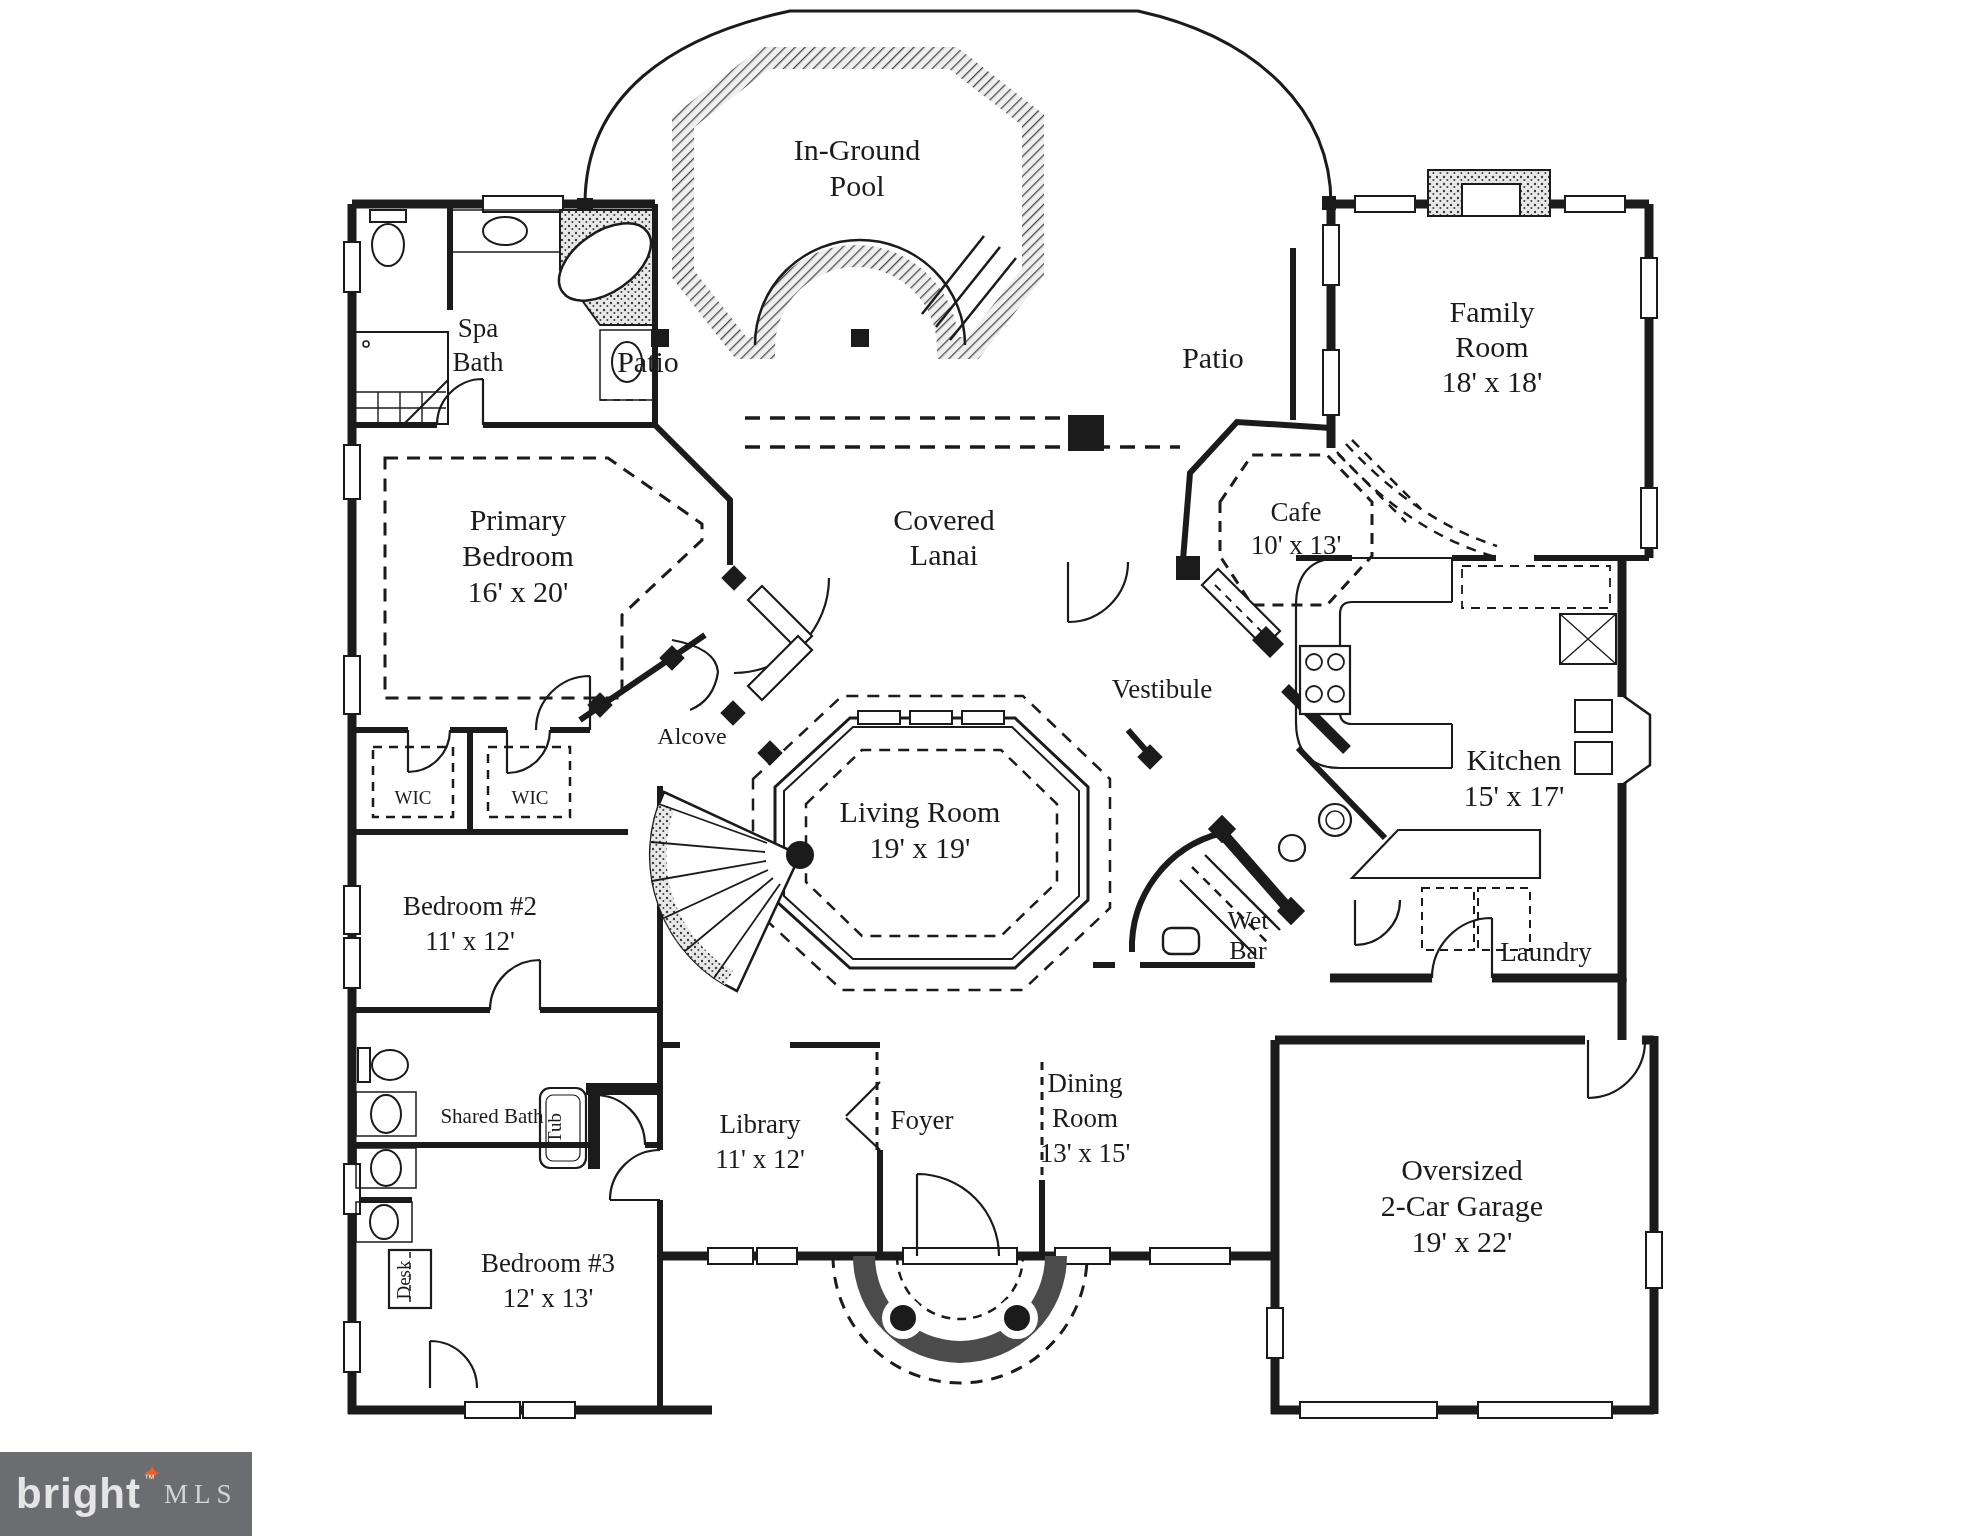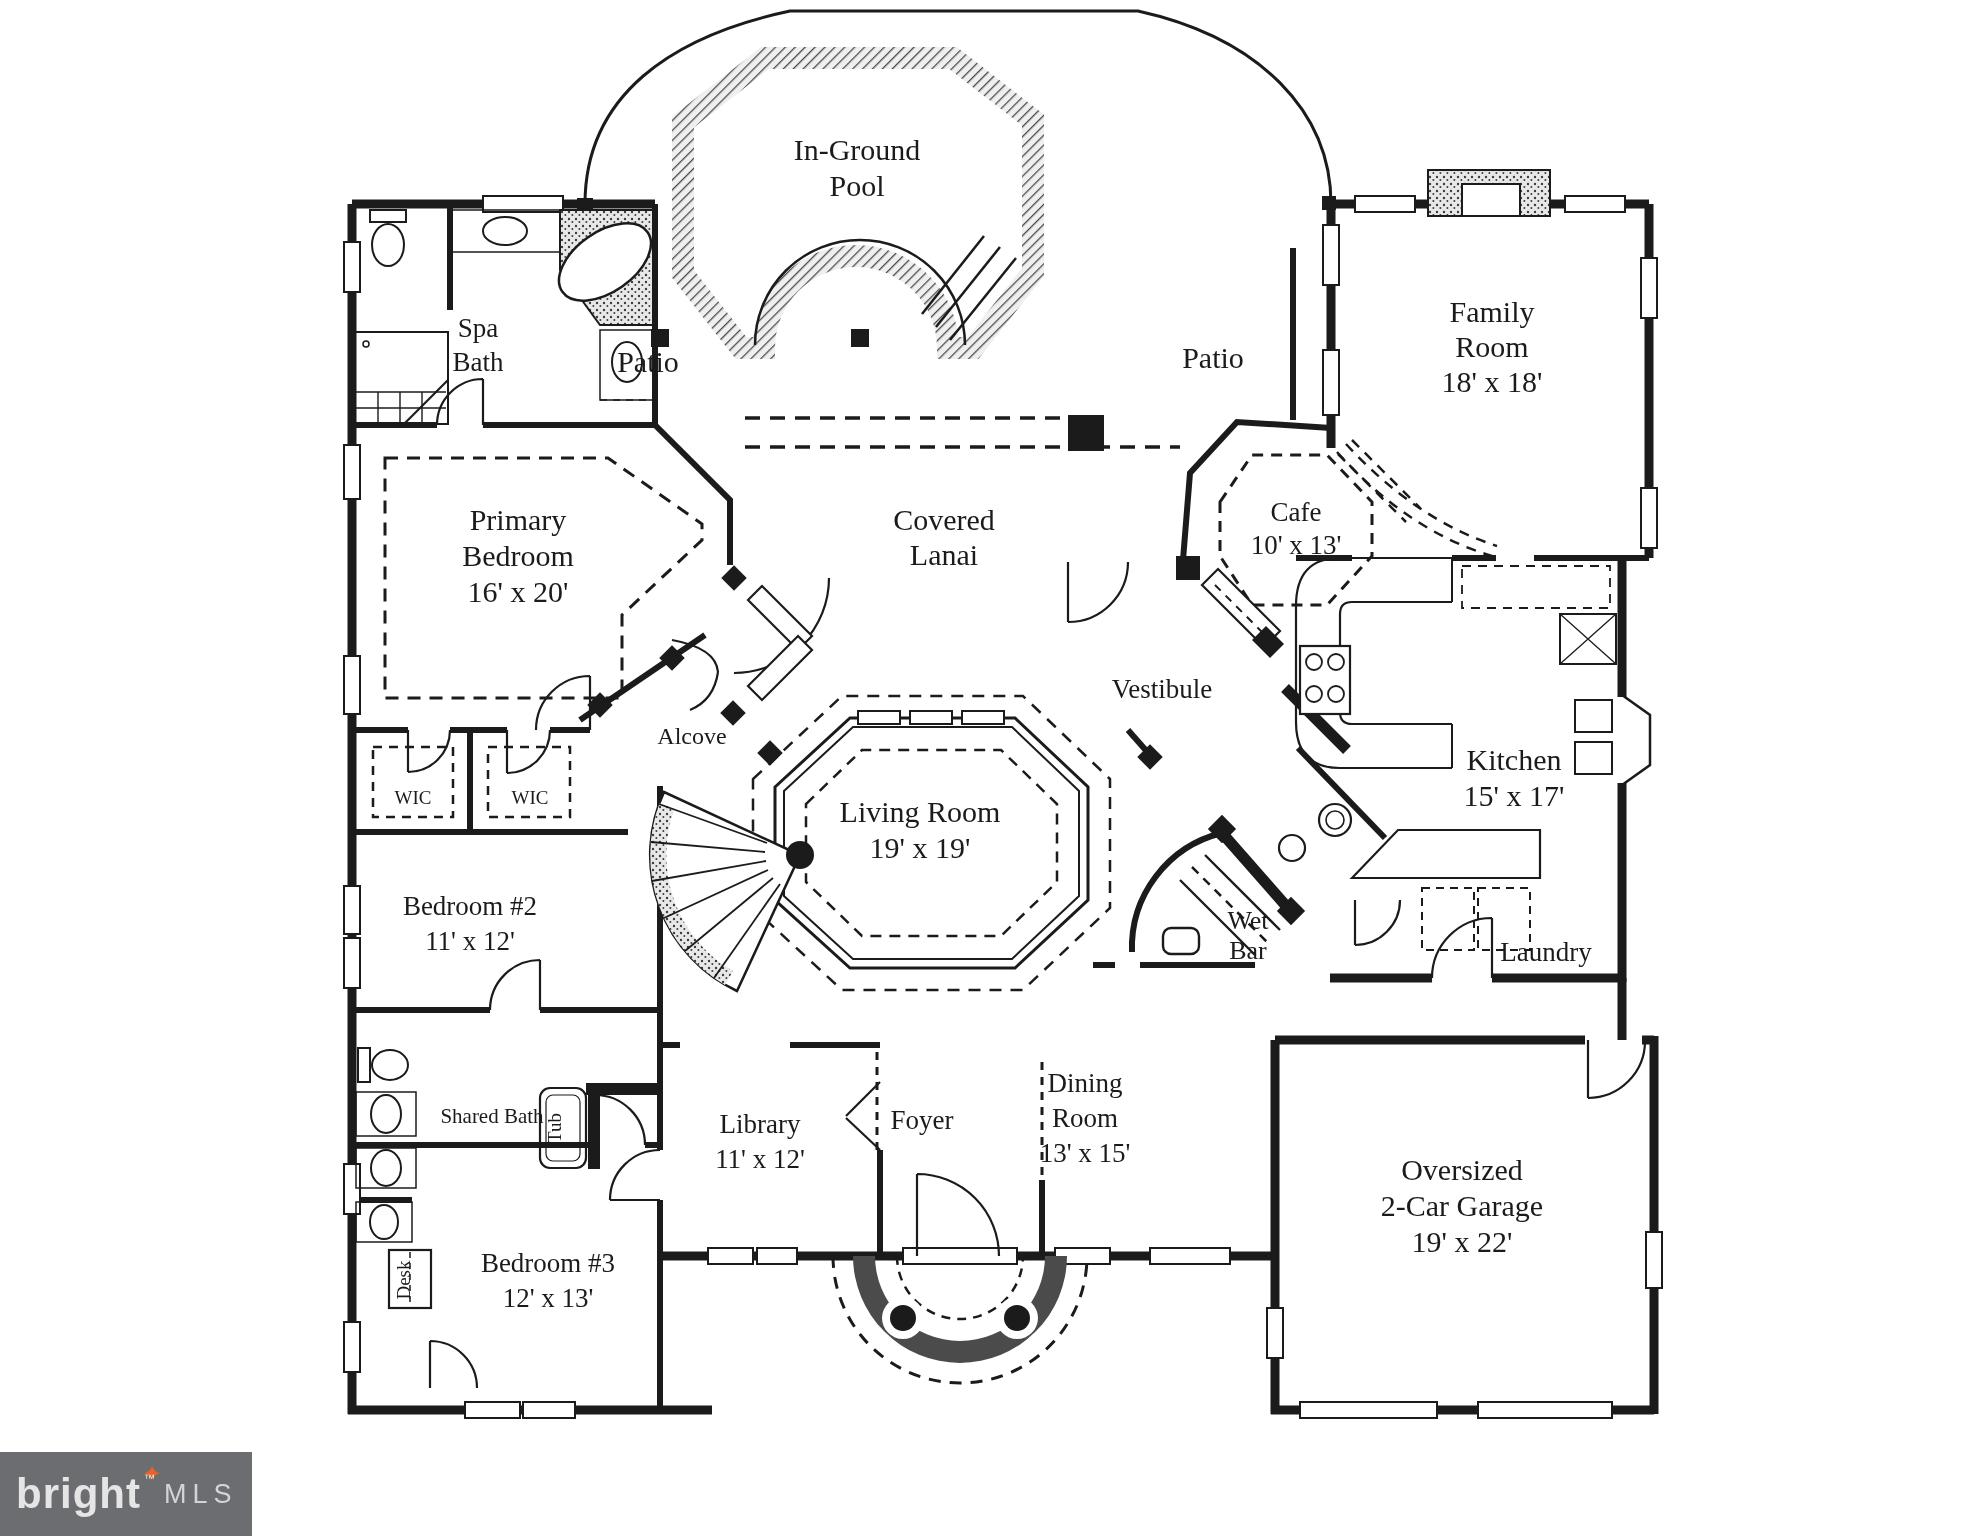--- a/index.html
+++ b/index.html
@@ -13,21 +13,21 @@
   .lbl-xs{font-size:19px;}
   
   .logo{position:absolute;left:0;top:1452px;width:252px;height:84px;background:#6c6d70;
         display:flex;align-items:center;padding-left:16px;box-sizing:border-box;}
   .logo-brand{font-family:Liberation Sans, sans-serif;font-weight:bold;
               font-size:42px;color:#e5e5e5;letter-spacing:1px;line-height:1;}
   .logo-star{position:absolute;left:142px;top:8px;color:#e8622d;font-size:24px;
              font-family:"DejaVu Sans",sans-serif;}
   .logo-tm{color:#f1eee5;font-size:11px;position:relative;top:-16px;left:3px;
            font-family:"Liberation Sans",sans-serif;}
-  .logo-mls{font-family:Liberation Sans, sans-serif;font-size:27px;
+  .logo-mls{font-family:Liberation Serif, serif;font-size:27px;
             color:#d3d4d6;letter-spacing:6px;margin-left:12px;}
 </style>
 </head>
 <body>
 
 <div id="stage">
 <svg viewBox="0 0 1987 1536" width="1987" height="1536">
   <defs>
     <pattern id="hatch" width="7" height="7" patternUnits="userSpaceOnUse" patternTransform="rotate(45)">
       <rect width="7" height="7" fill="#efefef"></rect>

